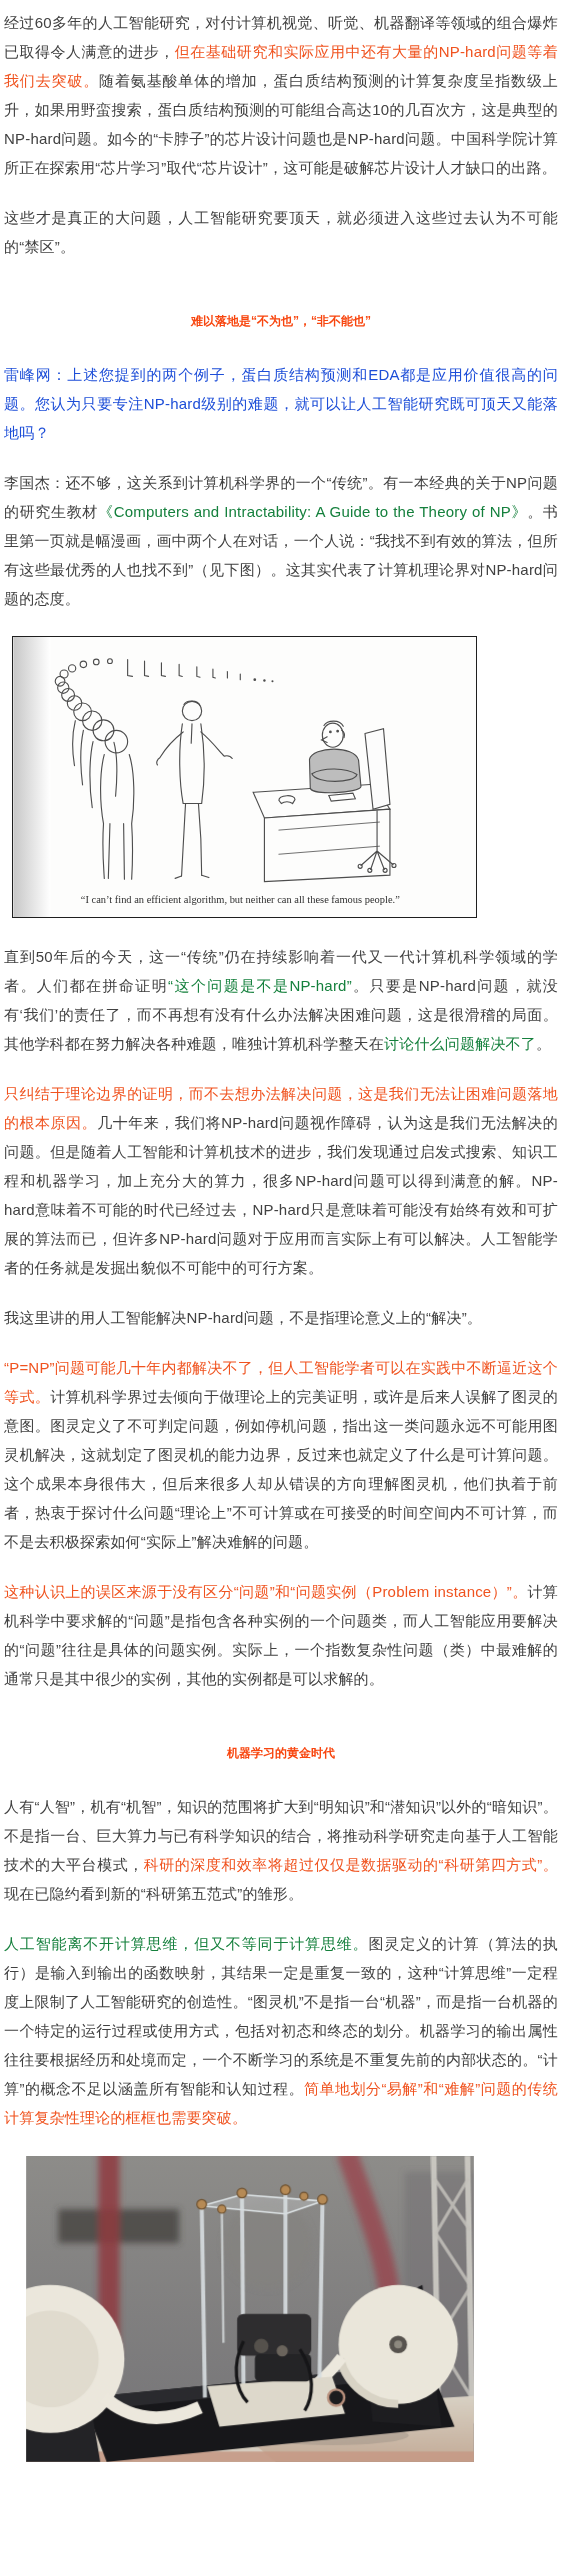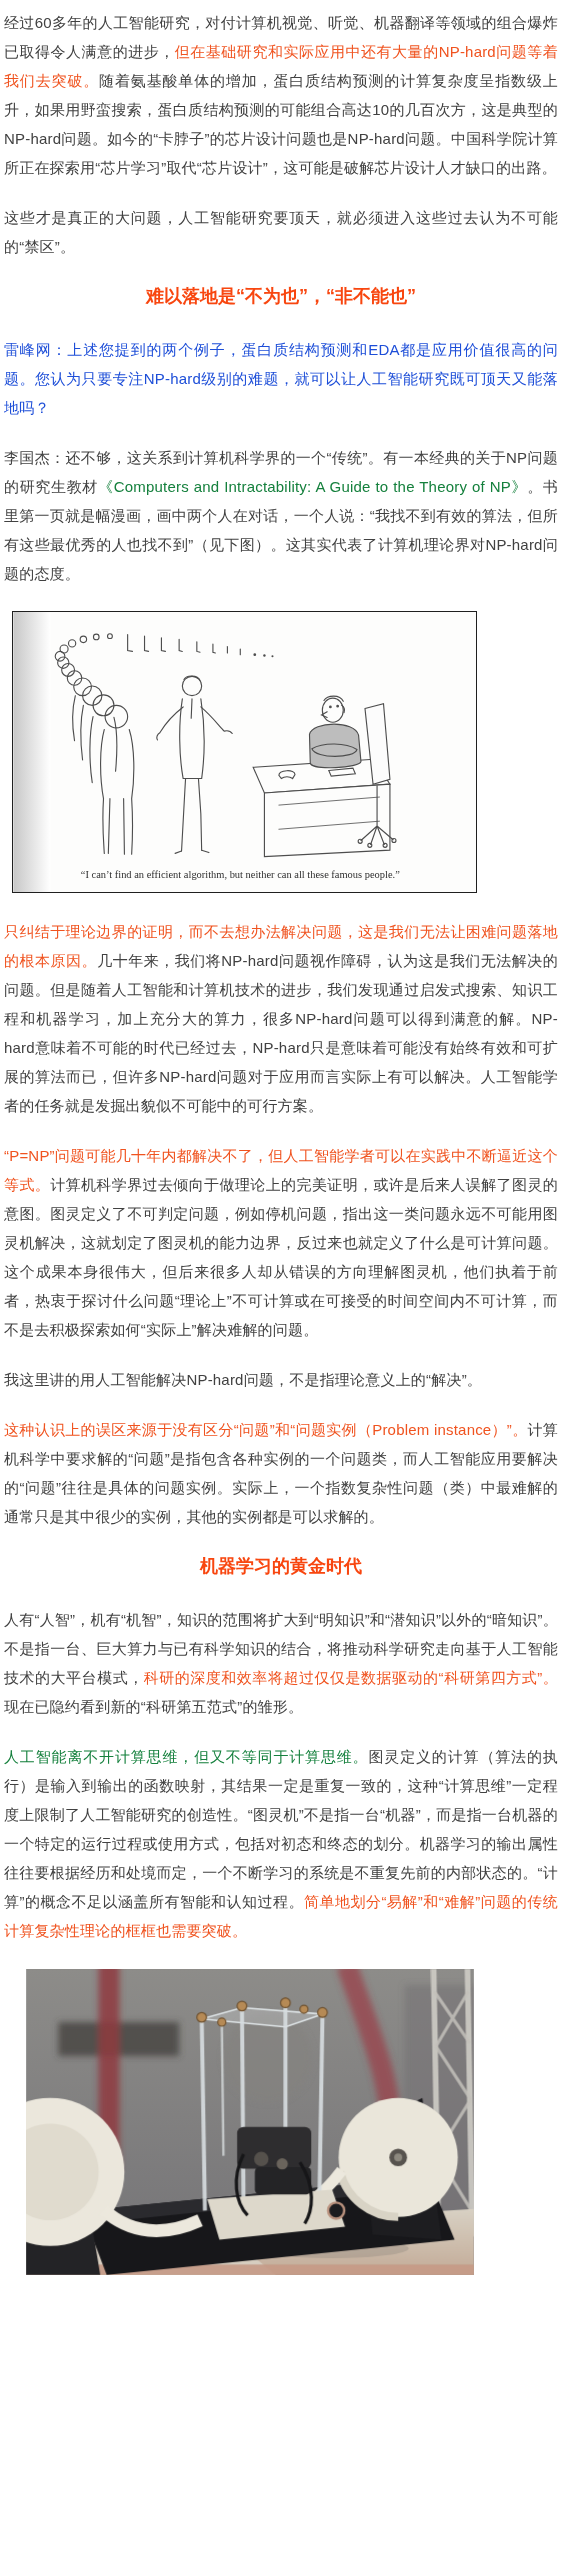--- a/index.html
+++ b/index.html
@@ -3,21 +3,21 @@
 <meta charset="utf-8">
 <style>
   html,body{margin:0;padding:0;background:#ffffff;}
   body{width:562px;font-family:"Liberation Sans","DejaVu Sans",sans-serif;}
   .page{width:562px;box-sizing:border-box;padding:8px 4px 3.2px 4px;background:#fff;}
   .para{font-size:15px;line-height:29px;color:#414141;margin:21px 0;text-align:justify;letter-spacing:0.2px;word-break:break-word;}
   .para:first-child{margin-top:0;}
   .q{font-weight:400;color:#1d4ed8;}
   .b{font-weight:400;color:#15803d;}
   .r{color:#f0531f;}
-  .hd{font-size:18px;line-height:24px;font-weight:700;color:#f8460f;text-align:center;margin:23px 0 27px 0;}
+  .hd{font-size:12px;line-height:24px;font-weight:700;color:#f8460f;text-align:center;margin:48px 0 27px 0;}
   figure{margin:0;padding:0;}
   .cartoon-fig{width:463px;margin:22.6px 0 24px 8px;border:0.8px solid #1f1f1f;background:#fdfdfc;font-size:0;text-decoration:underline;}
   .photo-fig{width:448px;margin:24px 0 4.8px 22px;font-size:0;}
   svg{display:block;}
 </style>
 </head>
 <body>
 
 <div class="page">
 
@@ -107,26 +107,27 @@
         <path d="M452,216 L452,266 M452,266 L432,284 M452,266 L472,283 M452,266 L444,289 M452,266 L461,289" fill="none"></path>
         <circle cx="431" cy="285" r="2.5" fill="none"></circle>
           <circle cx="473" cy="284" r="2.5" fill="none"></circle>
           <circle cx="443" cy="290" r="2.5" fill="none"></circle>
           <circle cx="462" cy="290" r="2.5" fill="none"></circle>
       </g>
       <text x="282" y="331" text-anchor="middle" font-size="13" font-family="Liberation Serif, DejaVu Serif, serif" fill="#2f2f2f">“I can’t find an efficient algorithm, but neither can all these famous people.”</text>
     </svg>
   </figure>
 
+  <p class="para"><span>直到50年后的今天，这一“传统”仍在持续影响着一代又一代计算机科学领域的学者。人们都在拼命证明</span><span class="b">“这个问题是不是NP-hard”</span><span>。只要是NP-hard问题，就没有‘我们’的责任了，而不再想有没有什么办法解决困难问题，这是很滑稽的局面。其他学科都在努力解决各种难题，唯独计算机科学整天在</span><span class="b">讨论什么问题解决不了</span><span>。</span></p>
 
   <p class="para"><span class="r">只纠结于理论边界的证明，而不去想办法解决问题，这是我们无法让困难问题落地的根本原因。</span><span>几十年来，我们将NP-hard问题视作障碍，认为这是我们无法解决的问题。但是随着人工智能和计算机技术的进步，我们发现通过启发式搜索、知识工程和机器学习，加上充分大的算力，很多NP-hard问题可以得到满意的解。NP-hard意味着不可能的时代已经过去，NP-hard只是意味着可能没有始终有效和可扩展的算法而已，但许多NP-hard问题对于应用而言实际上有可以解决。人工智能学者的任务就是发掘出貌似不可能中的可行方案。</span></p>
 
+  <p class="para"><span>我这里讲的用人工智能解决NP-hard问题，不是指理论意义上的“解决”。</span></p>
+
   <p class="para"><span class="r">“P=NP”问题可能几十年内都解决不了，但人工智能学者可以在实践中不断逼近这个等式。</span><span>计算机科学界过去倾向于做理论上的完美证明，或许是后来人误解了图灵的意图。图灵定义了不可判定问题，例如停机问题，指出这一类问题永远不可能用图灵机解决，这就划定了图灵机的能力边界，反过来也就定义了什么是可计算问题。这个成果本身很伟大，但后来很多人却从错误的方向理解图灵机，他们执着于前者，热衷于探讨什么问题“理论上”不可计算或在可接受的时间空间内不可计算，而不是去积极探索如何“实际上”解决难解的问题。</span></p>
-
-  <p class="para"><span>我这里讲的用人工智能解决NP-hard问题，不是指理论意义上的“解决”。</span></p>
 
   <p class="para"><span class="r">这种认识上的误区来源于没有区分“问题”和“问题实例（Problem instance）”。</span><span>计算机科学中要求解的“问题”是指包含各种实例的一个问题类，而人工智能应用要解决的“问题”往往是具体的问题实例。实际上，一个指数复杂性问题（类）中最难解的通常只是其中很少的实例，其他的实例都是可以求解的。</span></p>
 
   <div class="hd">机器学习的黄金时代</div>
 
 
 
 
   <p class="para"><span>人有“人智”，机有“机智”，知识的范围将扩大到“明知识”和“潜知识”以外的“暗知识”。不是指一台、巨大算力与已有科学知识的结合，将推动科学研究走向基于人工智能技术的大平台模式，</span><span class="r">科研的深度和效率将超过仅仅是数据驱动的“科研第四方式”。</span><span>现在已隐约看到新的“科研第五范式”的雏形。</span></p>
 

